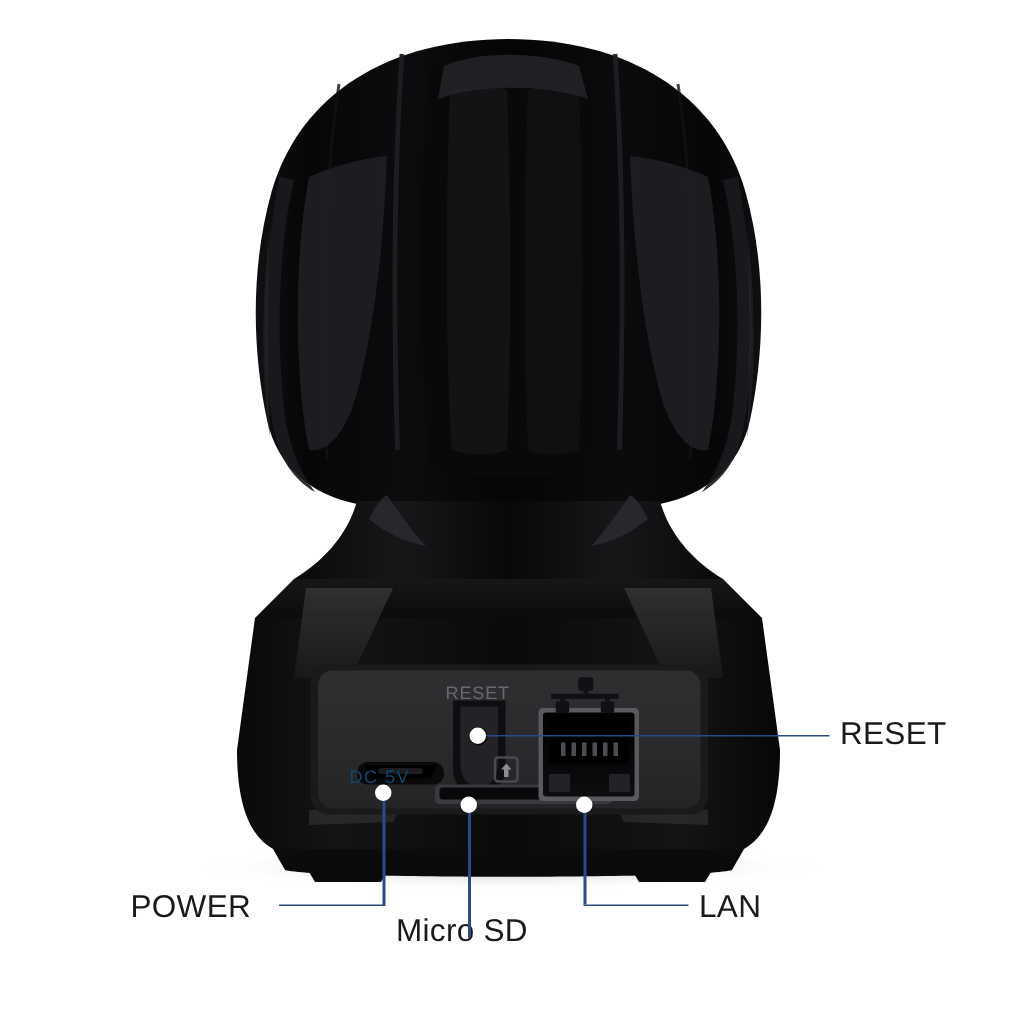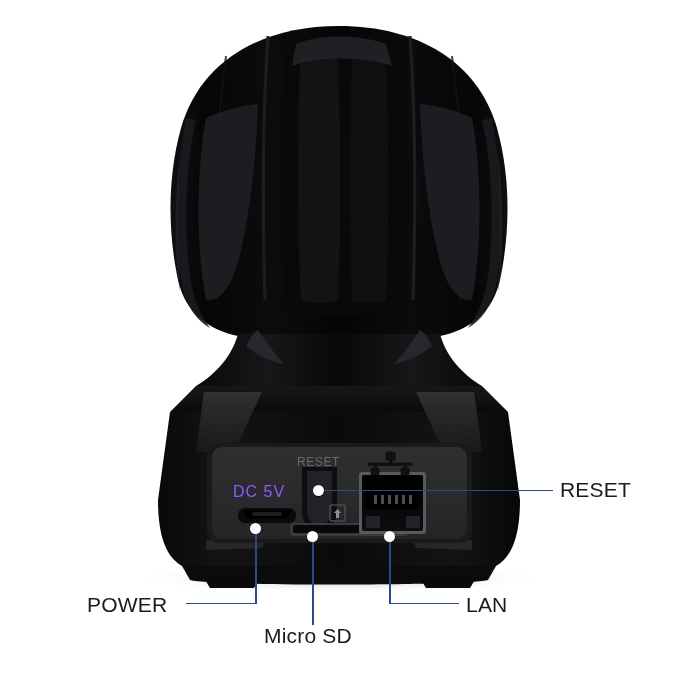--- a/index.html
+++ b/index.html
@@ -244,30 +244,30 @@
       <rect x="386" y="452" width="9" height="8" rx="1"></rect>
       <rect x="371" y="468" width="8" height="7" rx="1"></rect>
       <rect x="401" y="468" width="8" height="7" rx="1"></rect>
       <rect x="368" y="463" width="44" height="2.4"></rect>
       <rect x="389.5" y="459" width="2.2" height="5"></rect>
       <rect x="374" y="464" width="2.2" height="5"></rect>
       <rect x="404" y="464" width="2.2" height="5"></rect>
     </g>
   </svg>
 
-  <div class="silk" style="left:233px; top:484px; font-size:16px; letter-spacing:1px; color:#8b5cf6;">DC  5V</div>
+  <div class="silk" style="left:233px; top:512px; font-size:12px; letter-spacing:1px; color:#0c4a6e;">DC  5V</div>
 
   <div class="silk" style="left:297px; top:456px; font-size:12px; letter-spacing:0.6px; color:#6a6a6e;">RESET</div>
 
   <div class="callout-label" style="left:87px; top:594px;">POWER</div>
   <div class="leader h" style="left:186px; top:603px; width:70px;"></div>
   <div class="leader v" style="left:255.3px; top:529px; height:75px;"></div>
   <div class="anchor-dot" style="left:250px; top:523px;"></div>
 
-  <div class="callout-label" style="left:264px; top:625px;">Micro SD</div>
+  <div class="callout-label" style="left:264px; top:610px;">Micro SD</div>
   <div class="leader v" style="left:312.3px; top:537px; height:88px;"></div>
   <div class="anchor-dot" style="left:307px; top:531px;"></div>
 
   <div class="callout-label" style="left:560px; top:479px;">RESET</div>
   <div class="leader h" style="left:318px; top:490px; width:235px;"></div>
   <div class="anchor-dot" style="left:313px; top:485px;"></div>
 
   <div class="callout-label" style="left:466px; top:594px;">LAN</div>
   <div class="leader v" style="left:389.3px; top:537px; height:66px;"></div>
   <div class="leader h" style="left:389px; top:603px; width:70px;"></div>

